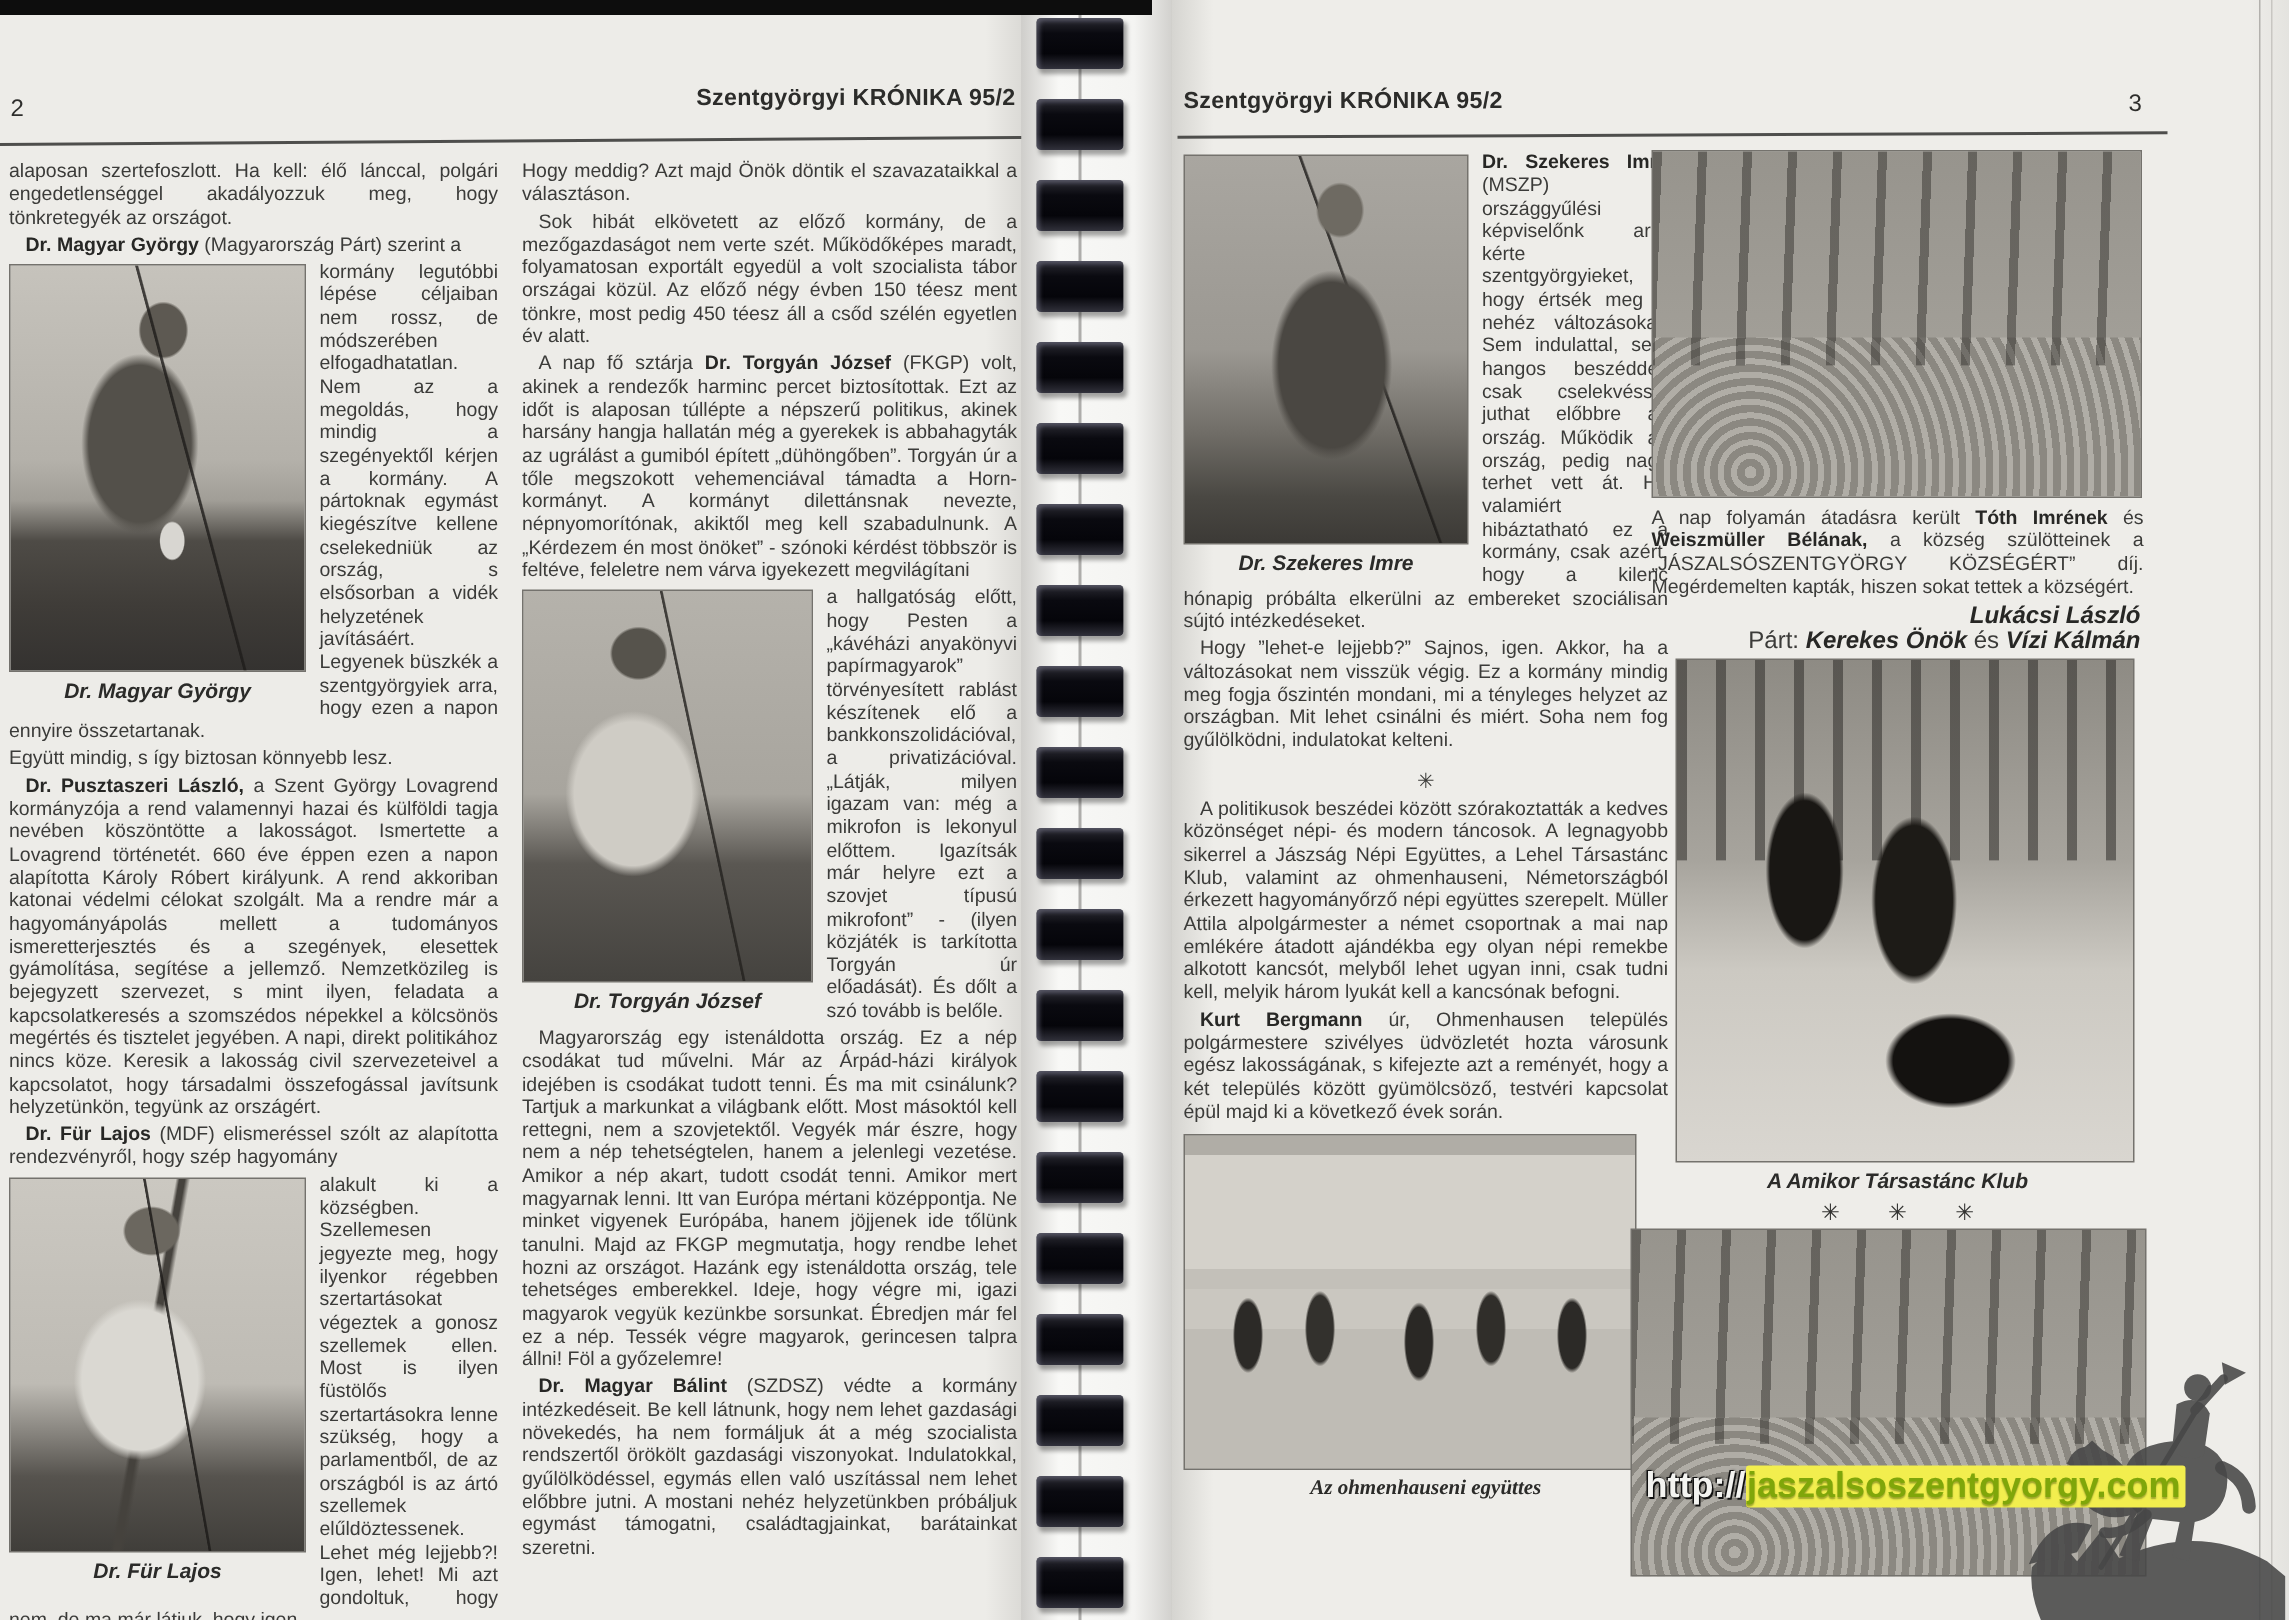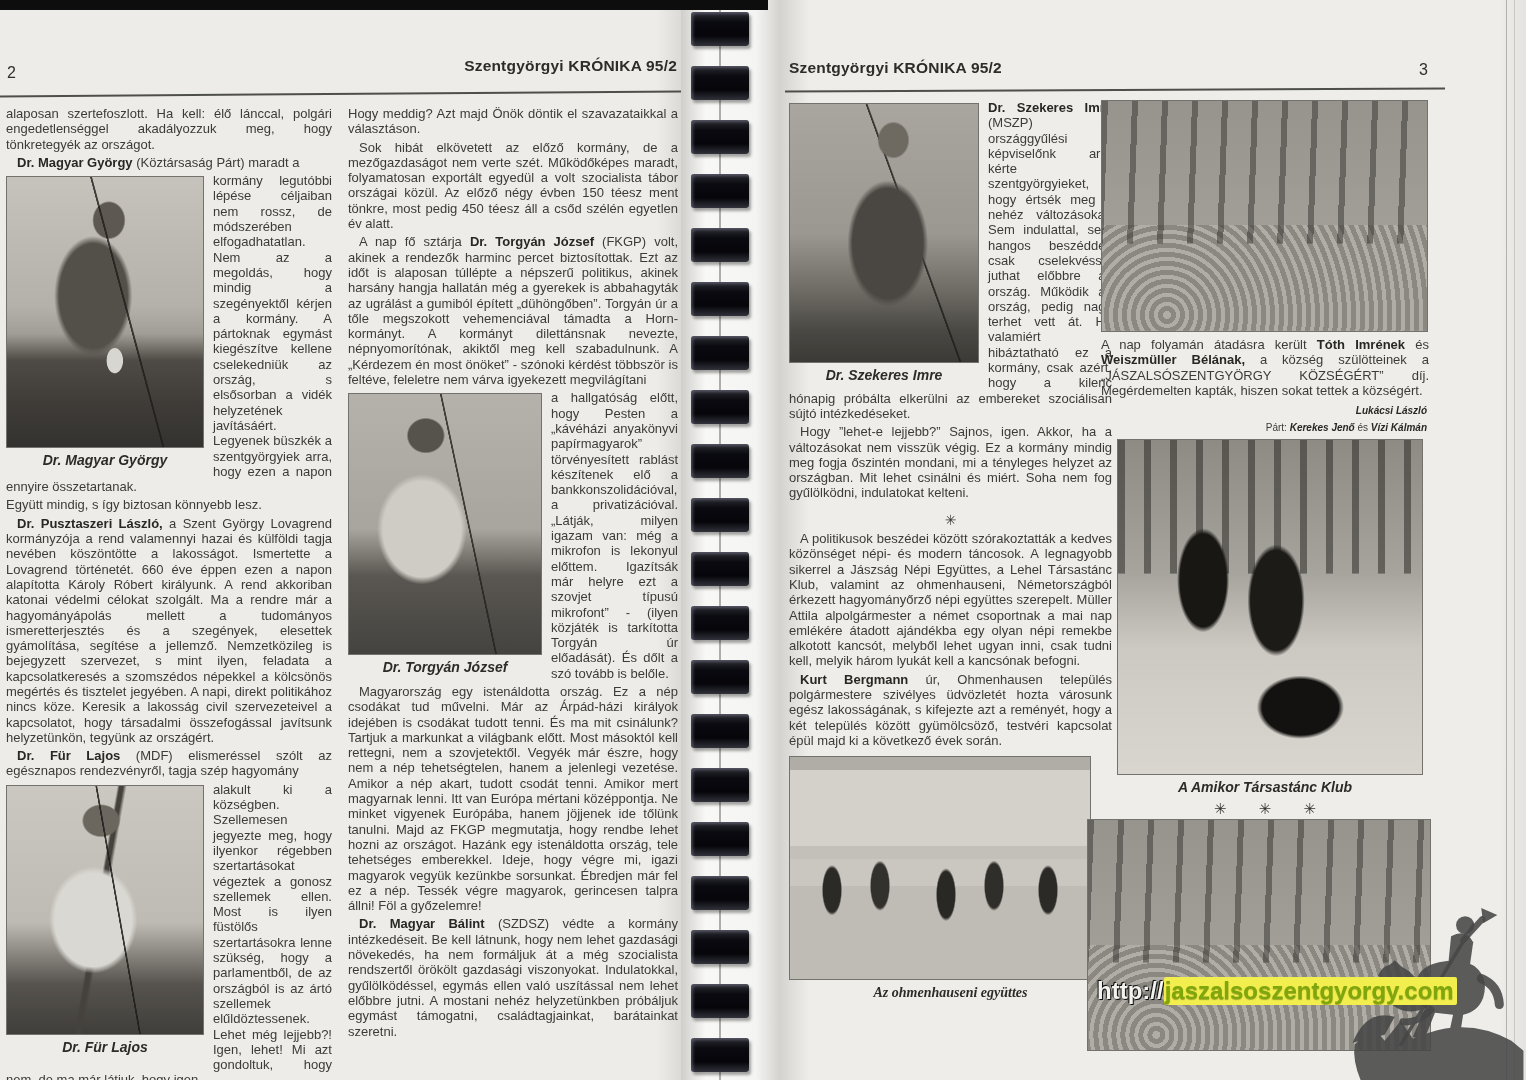--- a/index.html
+++ b/index.html
@@ -33,21 +33,21 @@
   b { color:#272725; }
 
   figure.fl { float:left; margin:3px 9px 2px 0; }
   figure { margin-bottom:2px; }
   .ph { background-color:#b3b0a9; border:1px solid #74726d; }
   figcaption { text-align:center; font-style:italic; font-weight:bold; font-size:14px;
                color:#2b2b29; padding-top:4px; line-height:17px; }
 
   .divider { text-align:center; font-size:14px; margin:12px 0 10px; color:#3c3c3a; }
   .stars   { text-align:center; font-size:15px; letter-spacing:14px; margin:5px 0 4px; padding-left:14px; color:#333331; }
-  .byline  { text-align:right; font-size:10px; line-height:17px; margin:4px 2px 8px 0; }
+  .byline  { text-align:right; font-size:16px; line-height:17px; margin:4px 2px 8px 0; }
   .byline b{ font-style:italic; }
 
   
   #ph1 { width:198px; height:272px; background:
     linear-gradient(75deg, transparent 57.8%, rgba(30,28,26,.8) 58% 58.5%, transparent 58.8%),
     radial-gradient(ellipse 26px 30px at 52% 16%, #5d5952 0 58%, transparent 64%),
     radial-gradient(ellipse 62px 95px at 44% 44%, #53504a 0 55%, transparent 63%),
     radial-gradient(ellipse 13px 20px at 55% 68%, #d8d6d1 0 60%, transparent 66%),
     linear-gradient(180deg,#c6c3bc 0%,#b4b1aa 48%,#a19e97 58%,#4e4b46 68%,#3f3c38 84%,#343230 100%); }
   #ph2 { width:198px; height:250px; background:
@@ -98,29 +98,29 @@
 
 <div id="topbar"></div>
 
 <div class="page" id="pageL">
   <div class="hdr-num" style="left:7px; top:64px;">2</div>
   <div class="hdr-title" style="right:4px; top:57px;">Szentgyörgyi KRÓNIKA 95/2</div>
   <div class="rule" style="left:0; top:93px; width:681px; transform:rotate(-0.4deg);"></div>
 
   <div class="col" id="L-col1" style="left:6px; top:106px; width:326px;">
     <p><span>alaposan szertefoszlott. Ha kell: élő lánccal, polgári engedetlenséggel akadályozzuk meg, hogy tönkretegyék az országot.</span></p>
-    <p class="ind"><b>Dr. Magyar György</b><span> (Köztársaság Párt) maradt a</span></p>
+    <p class="ind"><b>Dr. Magyar György</b><span> (Magyarország Párt) szerint a</span></p>
     <figure class="fl">
       <div class="ph" id="ph1"></div>
       <figcaption>Dr. Magyar György</figcaption>
     </figure>
     <p><span>kormány legutóbbi lépése céljaiban nem rossz, de módszerében elfogadhatatlan. Nem az a megoldás, hogy mindig a szegényektől kérjen a kormány. A pártoknak egymást kiegészítve kellene cselekedniük az ország, s elsősorban a vidék helyzetének javításáért. Legyenek büszkék a szentgyörgyiek arra, hogy ezen a napon ennyire összetartanak.</span></p>
     <p class="clr"><span>Együtt mindig, s így biztosan könnyebb lesz.</span></p>
     <p class="ind"><b>Dr. Pusztaszeri László,</b><span> a Szent György Lovagrend kormányzója a rend valamennyi hazai és külföldi tagja nevében köszöntötte a lakosságot. Ismertette a Lovagrend történetét. 660 éve éppen ezen a napon alapította Károly Róbert királyunk. A rend akkoriban katonai védelmi célokat szolgált. Ma a rendre már a hagyományápolás mellett a tudományos ismeretterjesztés és a szegények, elesettek gyámolítása, segítése a jellemző. Nemzetközileg is bejegyzett szervezet, s mint ilyen, feladata a kapcsolatkeresés a szomszédos népekkel a kölcsönös megértés és tisztelet jegyében. A napi, direkt politikához nincs köze. Keresik a lakosság civil szervezeteivel a kapcsolatot, hogy társadalmi összefogással javítsunk helyzetünkön, tegyünk az országért.</span></p>
-    <p class="ind"><b>Dr. Für Lajos</b><span> (MDF) elismeréssel szólt az egésznapos rendezvényről, tagja szép hagyomány</span></p>
+    <p class="ind"><b>Dr. Für Lajos</b><span> (MDF) elismeréssel szólt az alapította rendezvényről, hogy szép hagyomány</span></p>
     <figure class="fl">
       <div class="ph" id="ph2"></div>
       <figcaption>Dr. Für Lajos</figcaption>
     </figure>
     <p><span>alakult ki a községben. Szellemesen jegyezte meg, hogy ilyenkor régebben szertartásokat végeztek a gonosz szellemek ellen. Most is ilyen füstölős szertartásokra lenne szükség, hogy a parlamentből, de az országból is az ártó szellemek elűldöztessenek. Lehet még lejjebb?! Igen, lehet! Mi azt gondoltuk, hogy nem, de ma már látjuk, hogy igen.</span></p>
   </div>
 
   <div class="col" id="L-col2" style="left:348px; top:106px; width:330px;">
     <p><span>Hogy meddig? Azt majd Önök döntik el szavazataikkal a választáson.</span></p>
     <p class="ind"><span>Sok hibát elkövetett az előző kormány, de a mezőgazdaságot nem verte szét. Működőképes maradt, folyamatosan exportált egyedül a volt szocialista tábor országai közül. Az előző négy évben 150 téesz ment tönkre, most pedig 450 téesz áll a csőd szélén egyetlen év alatt.</span></p>
@@ -179,21 +179,21 @@
       <figcaption>Az ohmenhauseni együttes</figcaption>
     </figure>
   </div>
 
   <div class="col" id="R-col2" style="left:320px; top:100px; width:328px;">
     <figure>
       <div class="ph ph-crowd" id="ph5"></div>
     </figure>
     <p style="margin-top:5px;"><span>A nap folyamán átadásra került </span><b>Tóth Imrének</b><span> és </span><b>Weiszmüller Bélának,</b><span> a község szülötteinek a „JÁSZALSÓSZENTGYÖRGY KÖZSÉGÉRT” díj. Megérdemelten kapták, hiszen sokat tettek a községért.</span></p>
     <p class="byline"><b>Lukácsi László</b><br>
-      <span>Párt: </span><b>Kerekes Jenő</b><span> és </span><b>Vízi Kálmán</b></p>
+      <span>Párt: </span><b>Kerekes Önök</b><span> és </span><b>Vízi Kálmán</b></p>
     <figure>
       <div class="ph" id="ph6"></div>
       <figcaption>A Amikor Társastánc Klub</figcaption>
     </figure>
     <p class="stars">✳ ✳ ✳</p>
     <figure>
       <div class="ph ph-crowd" id="ph7"></div>
     </figure>
   </div>
 </div>

